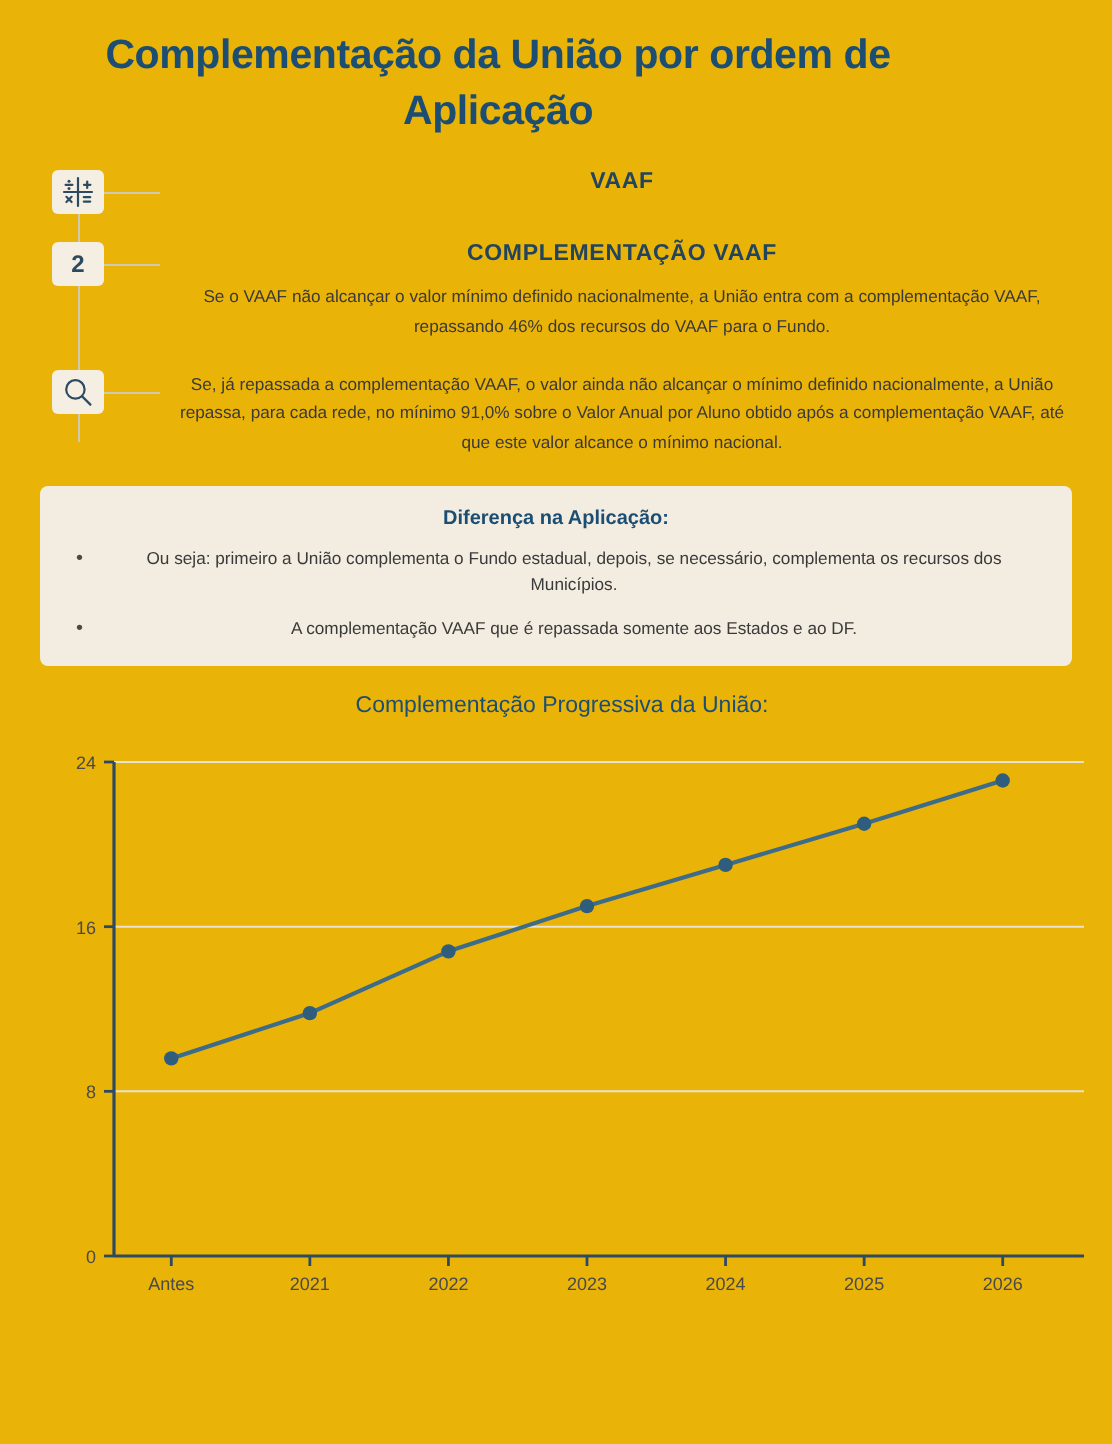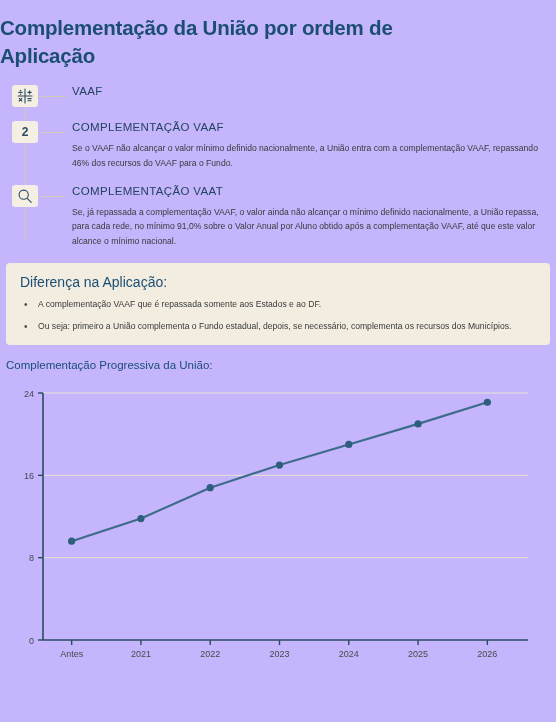--- a/index.html
+++ b/index.html
@@ -7,22 +7,23 @@
     width: 556px;
     height: 722px;
     background: #fdfaf1;
     font-family: "Liberation Sans", sans-serif;
     overflow: hidden;
   }
   .page {
     position: relative;
     width: 556px;
     height: 722px;
-    background: #c4b5fd;
-    padding: 0 0;
+    background: #eab308;
+    padding: 0 14px;
+    text-align: center;
   }
 
   
   .page-title {
     color: #1c4e73;
     font-size: 20.5px;
     font-weight: bold;
     line-height: 1.35;
     letter-spacing: -0.2px;
     padding-top: 14px;
@@ -72,21 +73,21 @@
     margin-top: 11px;
   }
   .tl-body {
     flex: 1 1 auto;
     padding-left: 6px;
     padding-right: 6px;
   }
   .tl-heading {
     color: #22445e;
     font-size: 11.5px;
-    font-weight: normal;
+    font-weight: bold;
     letter-spacing: 0.35px;
     line-height: 1.2;
     margin-bottom: 6px;
   }
   .tl-text {
     color: #3a3a3a;
     font-size: 8.6px;
     line-height: 1.72;
     max-width: 492px;
   }
@@ -96,22 +97,22 @@
   .diff-box {
     background: #f2ede0;
     border-radius: 4px;
     margin-top: 2px;
     margin-left: 6px;
     margin-right: 6px;
     padding: 11px 14px 12px 14px;
   }
   .diff-title {
     color: #1c4e73;
-    font-size: 14px;
-    font-weight: normal;
+    font-size: 10px;
+    font-weight: bold;
     margin-bottom: 8px;
   }
   .diff-list { list-style: none; }
   .diff-list li {
     position: relative;
     color: #3a3a3a;
     font-size: 8.6px;
     line-height: 1.5;
     padding-left: 18px;
     margin-bottom: 9px;
@@ -191,31 +192,30 @@
 
     <div class="tl-item">
       <div class="tl-marker">
         <svg class="icon-svg" width="16" height="16" viewBox="0 0 16 16" aria-hidden="true">
           <circle cx="6.7" cy="6.7" r="4.6" fill="none" stroke="#2d4a63" stroke-width="1.1"></circle>
           <line x1="10.2" y1="10.3" x2="14.2" y2="14.3" stroke="#2d4a63" stroke-width="1.1" stroke-linecap="round"></line>
         </svg>
       </div>
       <div class="tl-connector"></div>
       <div class="tl-body">
-        <div class="tl-heading">COMPLEMENTAÇÃO VAAT</div>
         <div class="tl-text">Se, já repassada a complementação VAAF, o valor ainda não alcançar o mínimo definido nacionalmente, a União repassa, para cada rede, no mínimo 91,0% sobre o Valor Anual por Aluno obtido após a complementação VAAF, até que este valor alcance o mínimo nacional.</div>
       </div>
     </div>
   </div>
 
   <div class="diff-box">
     <div class="diff-title">Diferença na Aplicação:</div>
     <ul class="diff-list">
+      <li>Ou seja: primeiro a União complementa o Fundo estadual, depois, se necessário, complementa os recursos dos Municípios.</li>
       <li>A complementação VAAF que é repassada somente aos Estados e ao DF.</li>
-      <li>Ou seja: primeiro a União complementa o Fundo estadual, depois, se necessário, complementa os recursos dos Municípios.</li>
     </ul>
   </div>
 
   <div class="chart-title">Complementação Progressiva da União:</div>
   <div class="chart-wrap">
     <svg class="chart-svg" id="line-chart" width="540" height="300" viewBox="0 0 540 300">
         <line x1="43" y1="182.66666666666669" x2="528" y2="182.66666666666669" stroke="#e7e2d4" stroke-width="1"></line>
         <line x1="43" y1="100.33333333333334" x2="528" y2="100.33333333333334" stroke="#e7e2d4" stroke-width="1"></line>
         <line x1="43" y1="18" x2="528" y2="18" stroke="#e7e2d4" stroke-width="1"></line>
         <line x1="43" y1="18" x2="43" y2="265" stroke="#2d4a63" stroke-width="1.6"></line>

